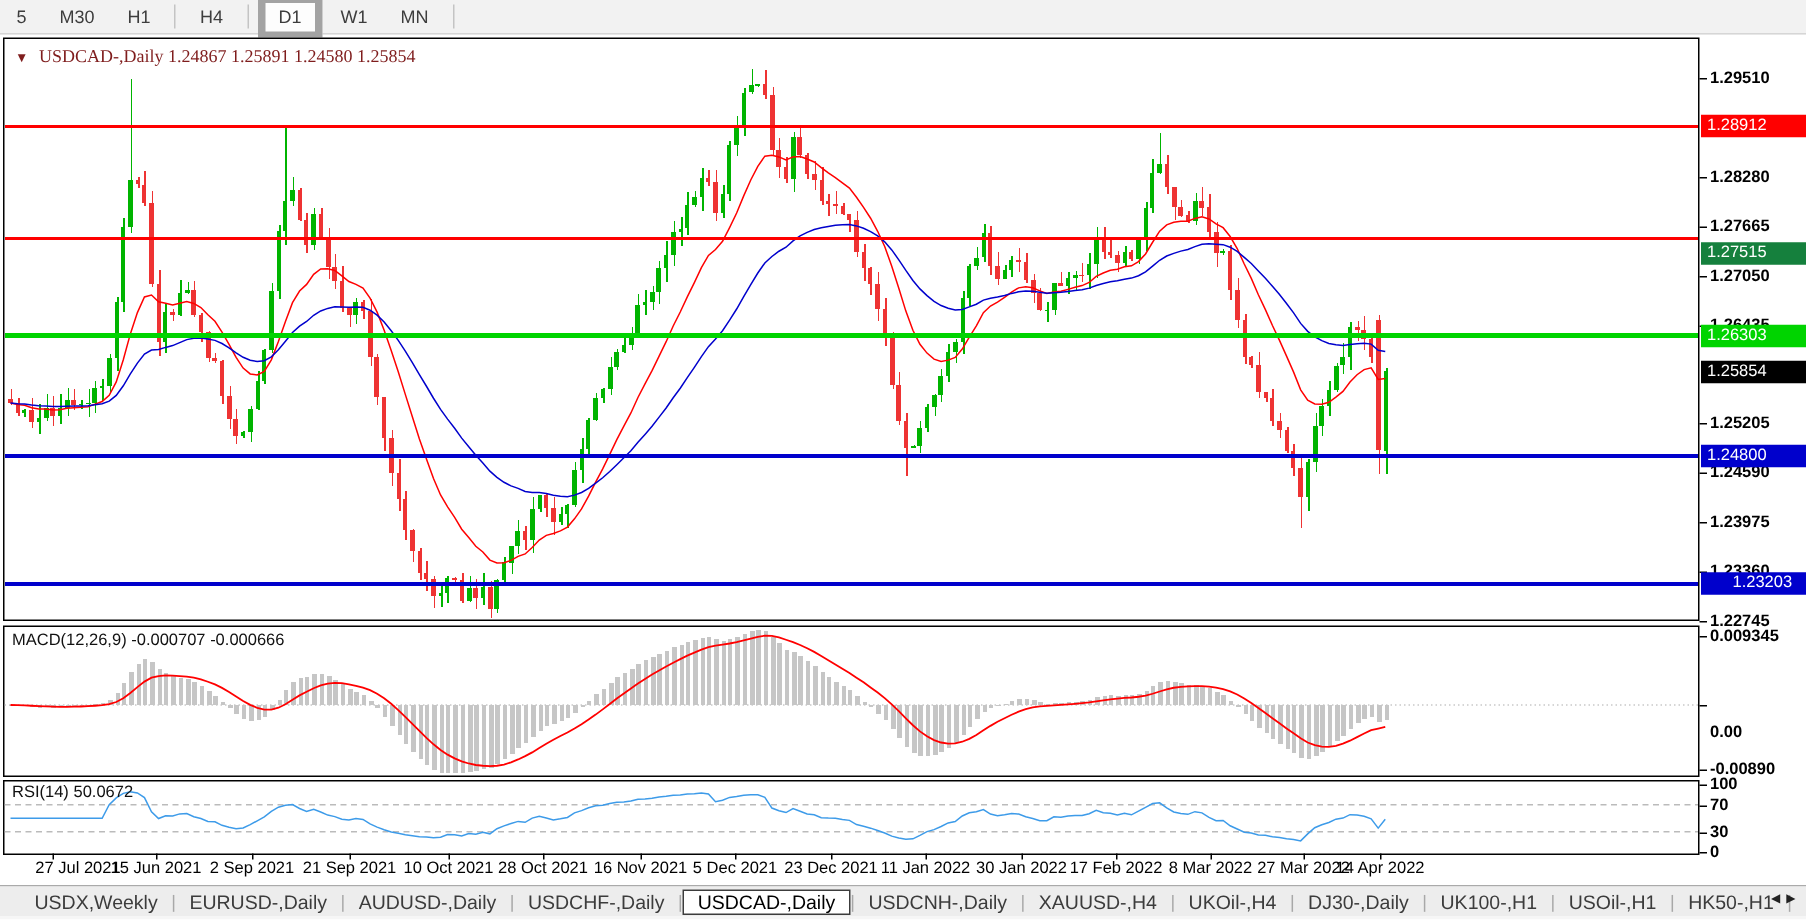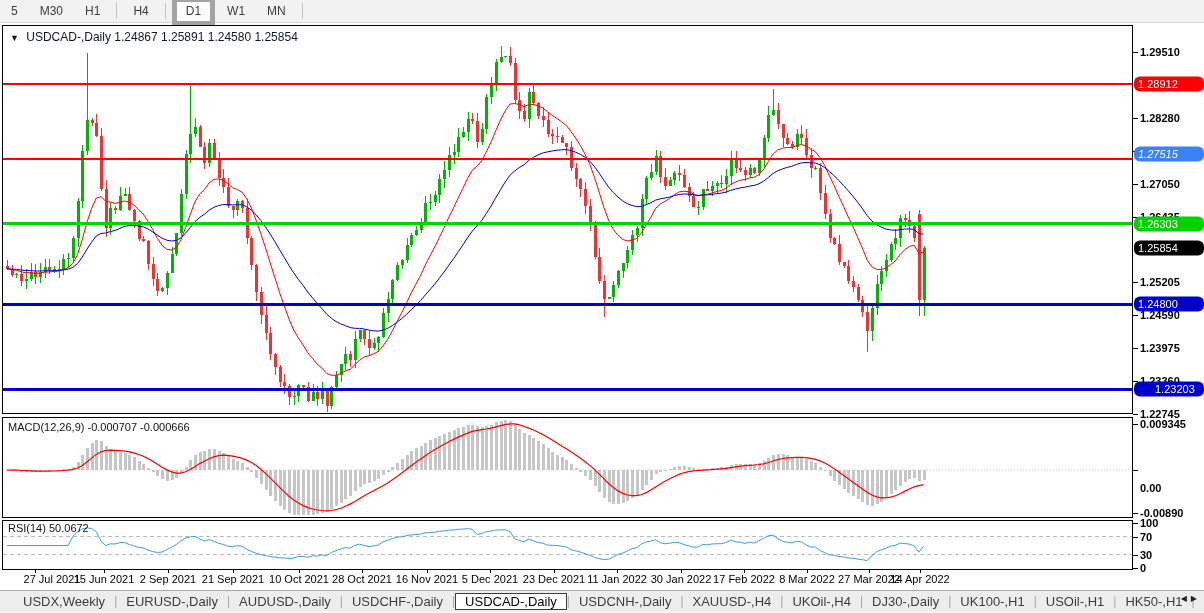--- a/index.html
+++ b/index.html
@@ -14,29 +14,29 @@
   .tf-btn.active{background:#fdfdfd;border:5px solid #a3a3a3;}
   .tf-sep{width:1px;height:16px;background:#c4c4c4;margin:0 5px;}
 
   
   .panel{position:absolute;left:2px;width:1131px;background:#ffffff;border:1px solid #000;box-sizing:border-box;}
   #main-panel{top:25px;height:389px;}
   #macd-panel{top:417px;height:101px;}
   #rsi-panel{top:520px;height:50px;}
   svg.plot{position:absolute;pointer-events:all;}
 
-  #chart-title{position:absolute;left:10px;top:30px;font-size:12px;color:#0f172a;z-index:6;}
+  #chart-title{position:absolute;left:10px;top:30px;font-size:12px;color:#7f1d1d;z-index:6;font-family:Liberation Serif, serif;}
   #chart-title .tri{font-size:9px;margin-right:4px;}
   .ind-label{position:absolute;font-size:11px;color:#111;z-index:6;}
 
   
   .ax-label{position:absolute;left:1140px;font-size:11px;color:#000;transform:translateY(-50%);white-space:nowrap;font-weight:bold;}
   .ax-tick{position:absolute;left:1133px;width:5px;height:1px;background:#000;}
   .px-box{position:absolute;left:1134px;width:70px;height:15px;line-height:15px;font-size:11px;
-    color:#fff;padding-left:4px;box-sizing:border-box;transform:translateY(-50%);white-space:nowrap;z-index:7;border-radius:6px;}
+    color:#fff;padding-left:4px;box-sizing:border-box;transform:translateY(-50%);white-space:nowrap;z-index:7;}
 
   
   .dt-label{position:absolute;top:573px;font-size:11px;color:#000;transform:translateX(-50%);white-space:nowrap;}
   .dt-tick{position:absolute;top:569px;width:1px;height:4px;background:#000;}
 
   
   #tabbar-sep{position:absolute;left:0;top:590px;width:1204px;height:1px;background:#aaaaaa;}
   #tabbar{position:absolute;left:0;top:591px;width:1204px;height:20px;background:#ededed;
     display:flex;align-items:center;padding-left:14px;box-sizing:border-box;overflow:hidden;}
   .tab{font-size:13px;color:#3c3c3c;padding:1px 9px;white-space:nowrap;cursor:default;}
@@ -719,21 +719,21 @@
       <div class="ax-label" style="top: 513px;">-0.00890</div>
       <div class="ax-tick" style="top: 523px;"></div>
       <div class="ax-label" style="top: 523px;">100</div>
       <div class="ax-tick" style="top: 537px;"></div>
       <div class="ax-label" style="top: 537px;">70</div>
       <div class="ax-tick" style="top: 555px;"></div>
       <div class="ax-label" style="top: 555px;">30</div>
       <div class="ax-tick" style="top: 568px;"></div>
       <div class="ax-label" style="top: 568px;">0</div>
       <div class="px-box" style="top: 84px; background: rgb(255, 0, 0);">1.28912</div>
-      <div class="px-box" style="top: 154px; background: #3b82f6; font-style: italic;">1.27515</div>
+      <div class="px-box" style="top: 169px; background: #15803d;">1.27515</div>
       <div class="px-box" style="top: 224px; background: rgb(0, 212, 0);">1.26303</div>
       <div class="px-box" style="top: 304px; background: rgb(0, 0, 204);">1.24800</div>
       <div class="px-box" style="top: 389px; background: rgb(0, 0, 204); padding-left: 21px;">1.23203</div>
       <div class="px-box" style="top: 248px; background: rgb(0, 0, 0);">1.25854</div>
     </div>
   <div id="date-axis">
       <div class="dt-tick" style="left: 35px;"></div>
       <div class="dt-label" style="left: 52px;">27 Jul 2021</div>
       <div class="dt-tick" style="left: 104px;"></div>
       <div class="dt-label" style="left: 104px;">15 Jun 2021</div>

